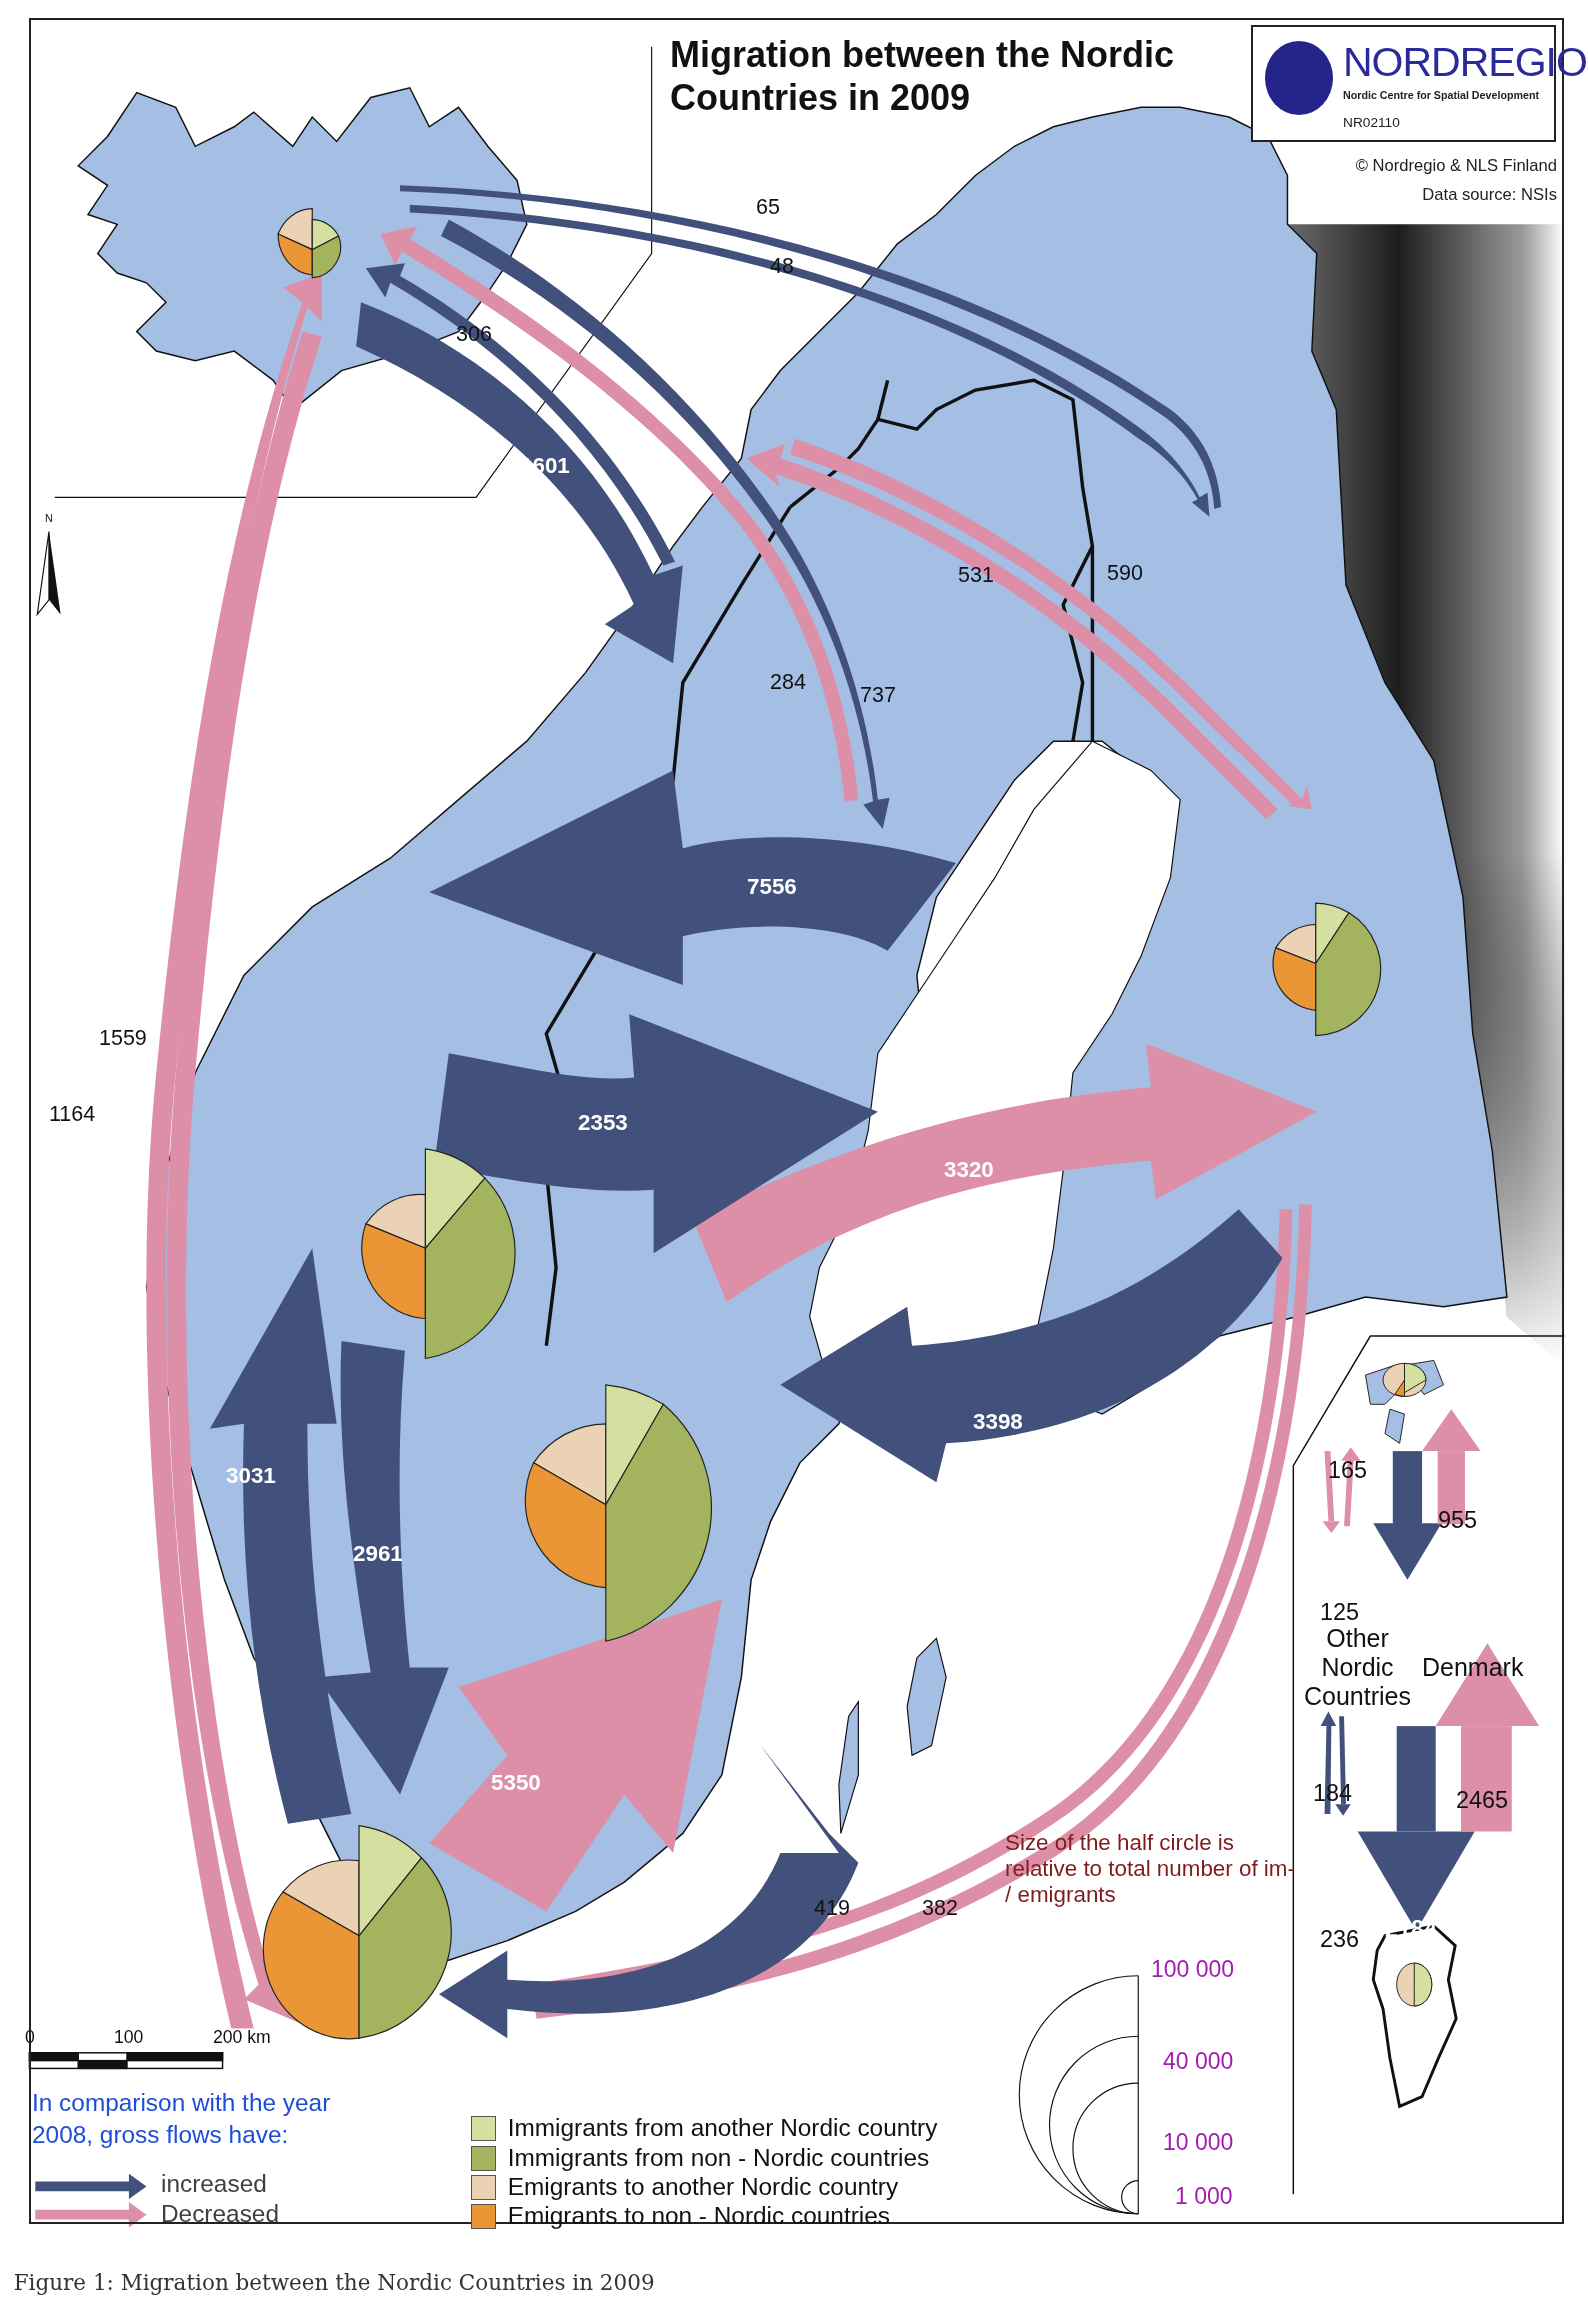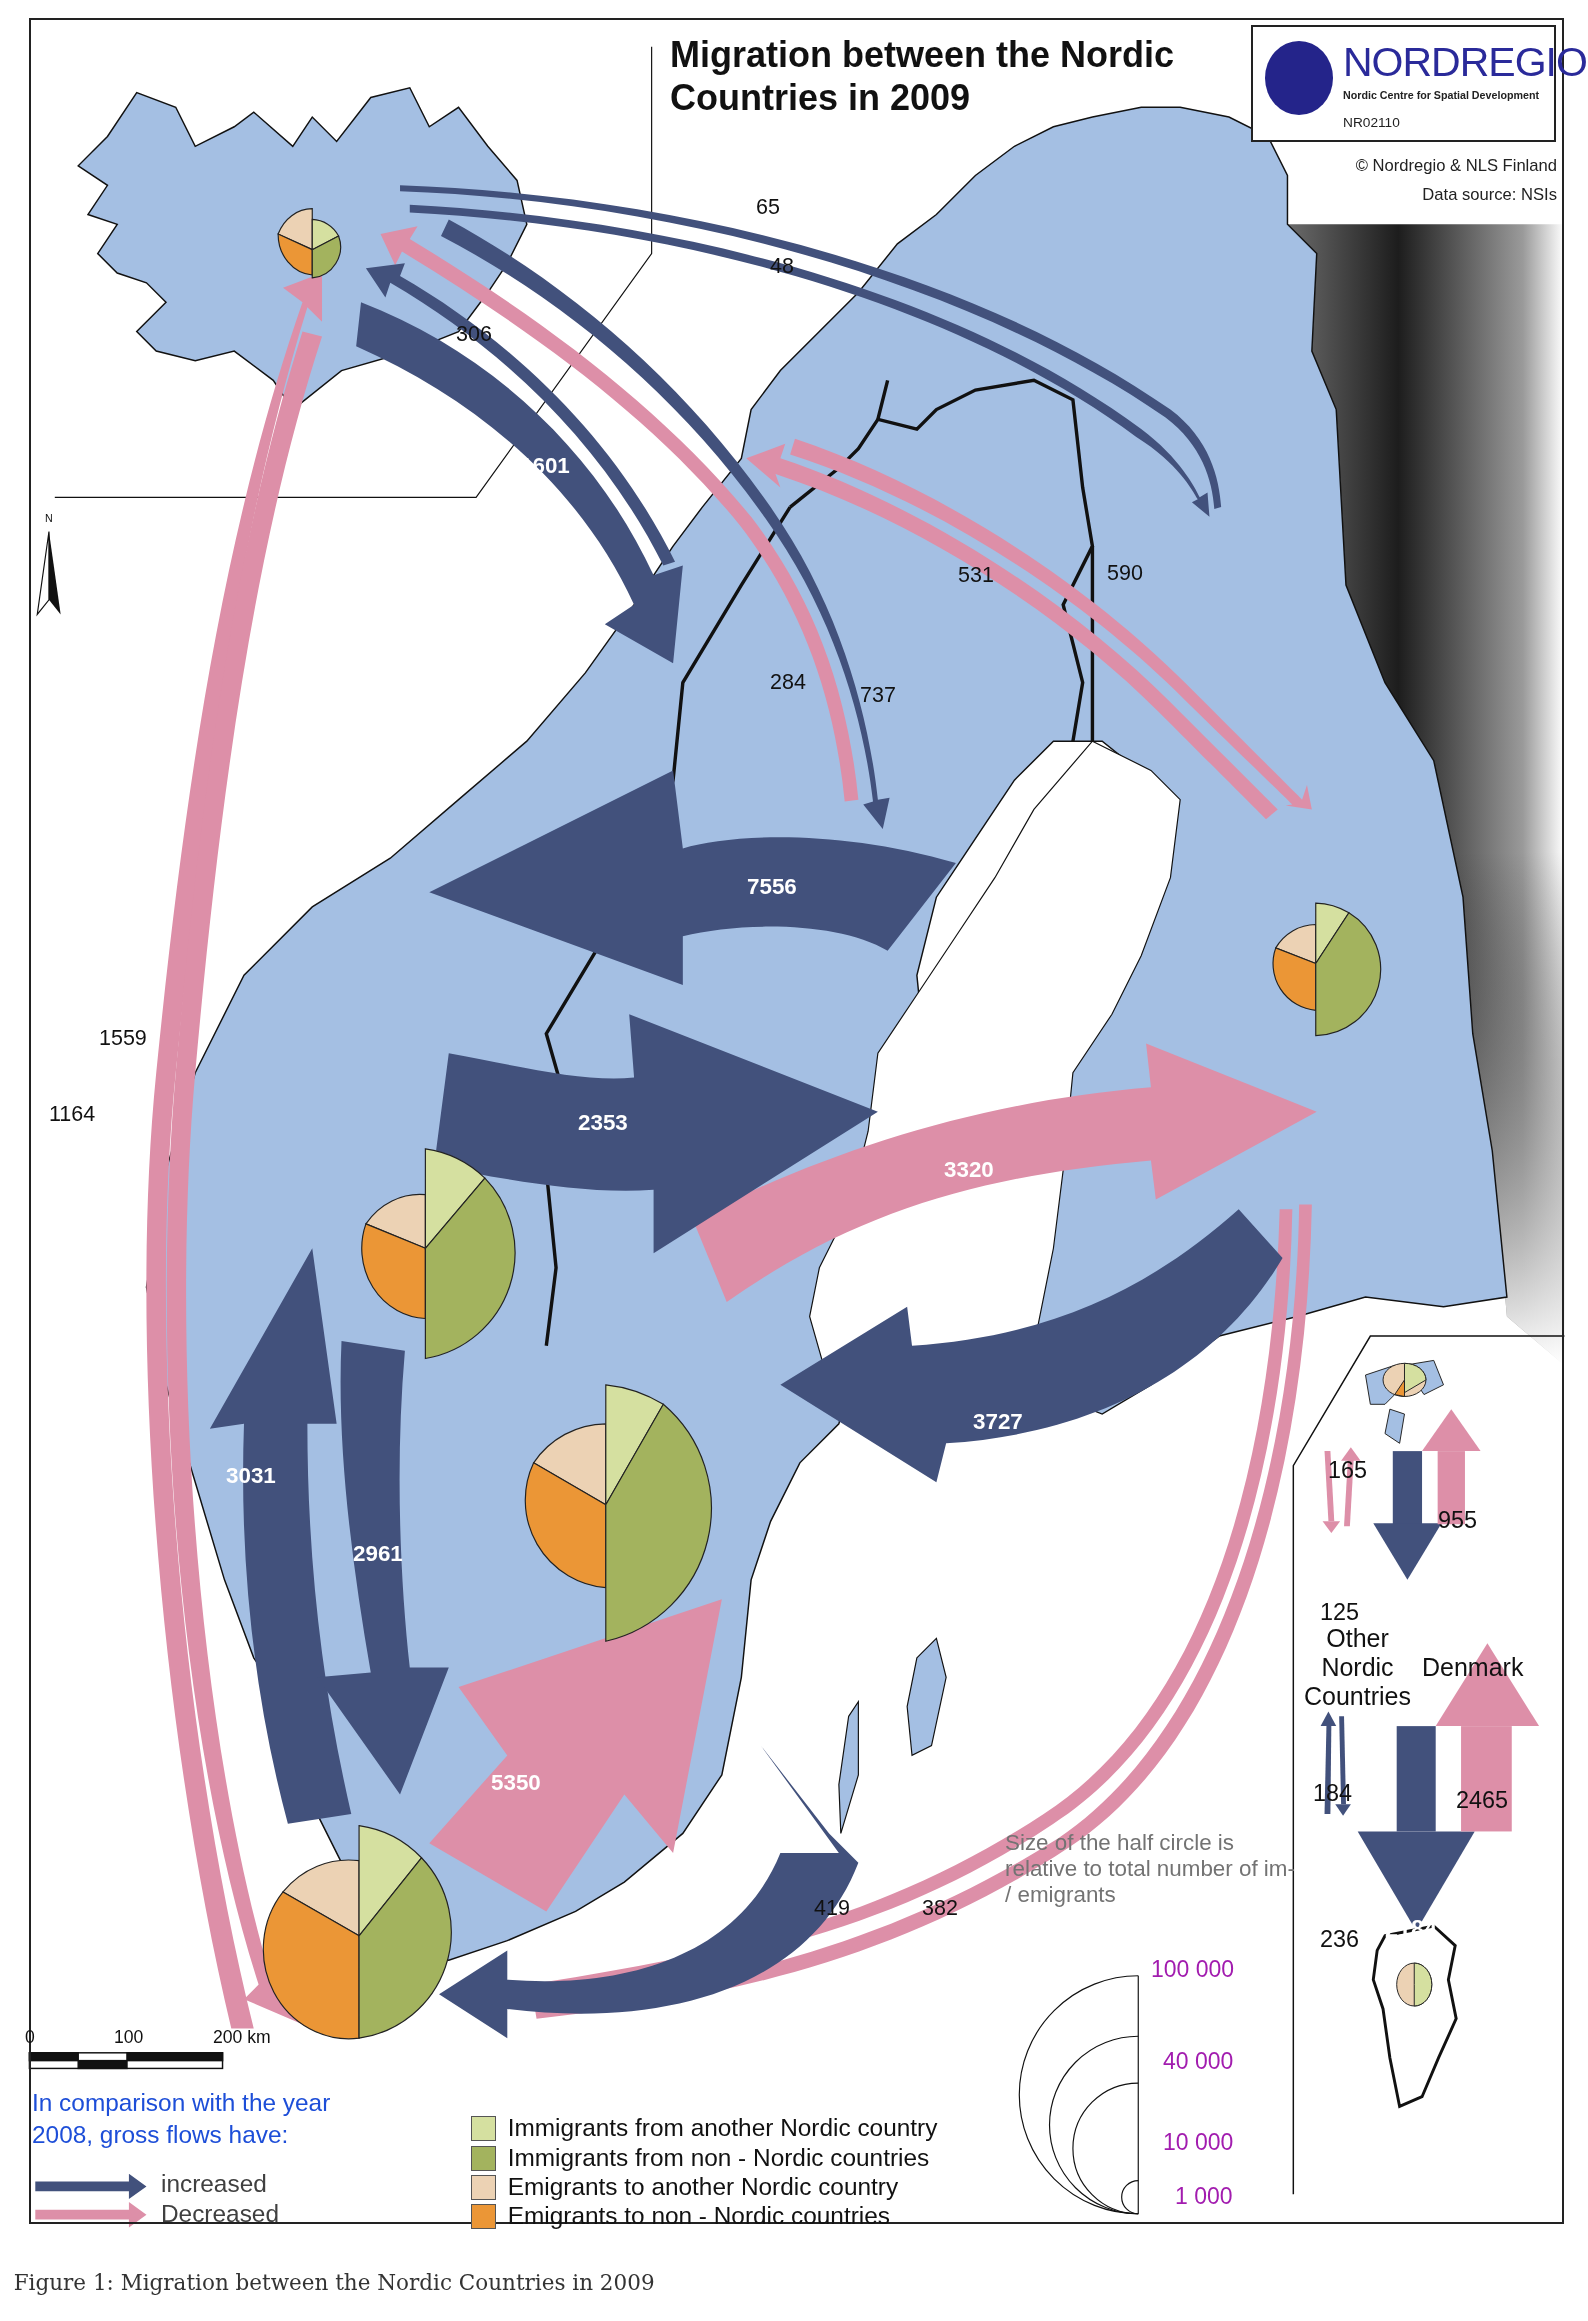--- a/index.html
+++ b/index.html
@@ -14,21 +14,21 @@
   .logo-code{position:absolute;left:90px;top:88px;font-size:13.7px;color:#222;}
   .credits{position:absolute;right:32px;top:151px;text-align:right;font-size:16.6px;color:#222;line-height:29px;}
   .lbl{position:absolute;font-size:21.5px;color:#111;font-family:"Liberation Sans",sans-serif;}
   .lbl.w{color:#fff;font-weight:bold;font-size:22.4px;}
   .inset-lbl{position:absolute;font-size:25px;color:#111;line-height:29px;text-align:center;}
   .scale-lbl{position:absolute;font-size:17.6px;color:#111;}
   .legend-head{position:absolute;left:32px;top:2087px;font-size:24.4px;line-height:32px;color:#1d4ed8;width:371px;}
   .legend-arrow-row{position:absolute;left:34px;font-size:24.4px;color:#404040;display:flex;align-items:center;gap:13.7px;}
   .legend-cat{position:absolute;left:471px;display:flex;align-items:center;gap:11.7px;font-size:24.4px;color:#111;text-align:right;}
   .swatch{width:25px;height:25px;border:1.5px solid #555;box-sizing:border-box;}
-  .size-note{position:absolute;left:1005px;top:1830px;font-size:22.4px;line-height:26px;color:#737373;width:293px;}
+  .size-note{position:absolute;left:1005px;top:1830px;font-size:22.4px;line-height:26px;color:#7f1d1d;width:293px;}
   .size-val{position:absolute;font-size:23px;color:#a21caf;}
   .caption{position:absolute;left:13.7px;top:2270px;font-family:"DejaVu Serif",serif;font-size:21.5px;color:#333;}
 </style>
 </head>
 <body>
 
 <svg id="map" width="1589" height="2321" viewBox="0 0 1629 2380" xmlns="http://www.w3.org/2000/svg">
   <defs>
     <linearGradient id="russia" x1="1" y1="0" x2="0" y2="0">
       <stop offset="0" stop-color="#ffffff"></stop>
@@ -234,21 +234,21 @@
 <div class="lbl w" style="left:520px;top:453px;">1601</div>
 <div class="lbl" style="left:958px;top:563px;">531</div>
 <div class="lbl" style="left:1107px;top:561px;">590</div>
 <div class="lbl" style="left:770px;top:670px;">284</div>
 <div class="lbl" style="left:860px;top:683px;">737</div>
 <div class="lbl w" style="left:747px;top:874px;">7556</div>
 <div class="lbl" style="left:99px;top:1026px;">1559</div>
 <div class="lbl" style="left:49px;top:1102px;">1164</div>
 <div class="lbl w" style="left:578px;top:1110px;">2353</div>
 <div class="lbl w" style="left:944px;top:1157px;">3320</div>
-<div class="lbl w" style="left:973px;top:1409px;">3727</div>
+<div class="lbl w" style="left:973px;top:1409px;">3398</div>
 <div class="lbl w" style="left:226px;top:1463px;">3031</div>
 <div class="lbl w" style="left:353px;top:1541px;">2961</div>
 <div class="lbl w" style="left:491px;top:1770px;">5350</div>
 <div class="lbl w" style="left:669px;top:1858px;">5261</div>
 <div class="lbl" style="left:814px;top:1896px;">419</div>
 <div class="lbl" style="left:922px;top:1896px;">382</div>
 
 <div class="lbl" style="left:1328px;top:1457px;font-size:23.4px;">165</div>
 <div class="lbl" style="left:1438px;top:1507px;font-size:23.4px;">955</div>
 <div class="lbl" style="left:1320px;top:1599px;font-size:23.4px;">125</div>

